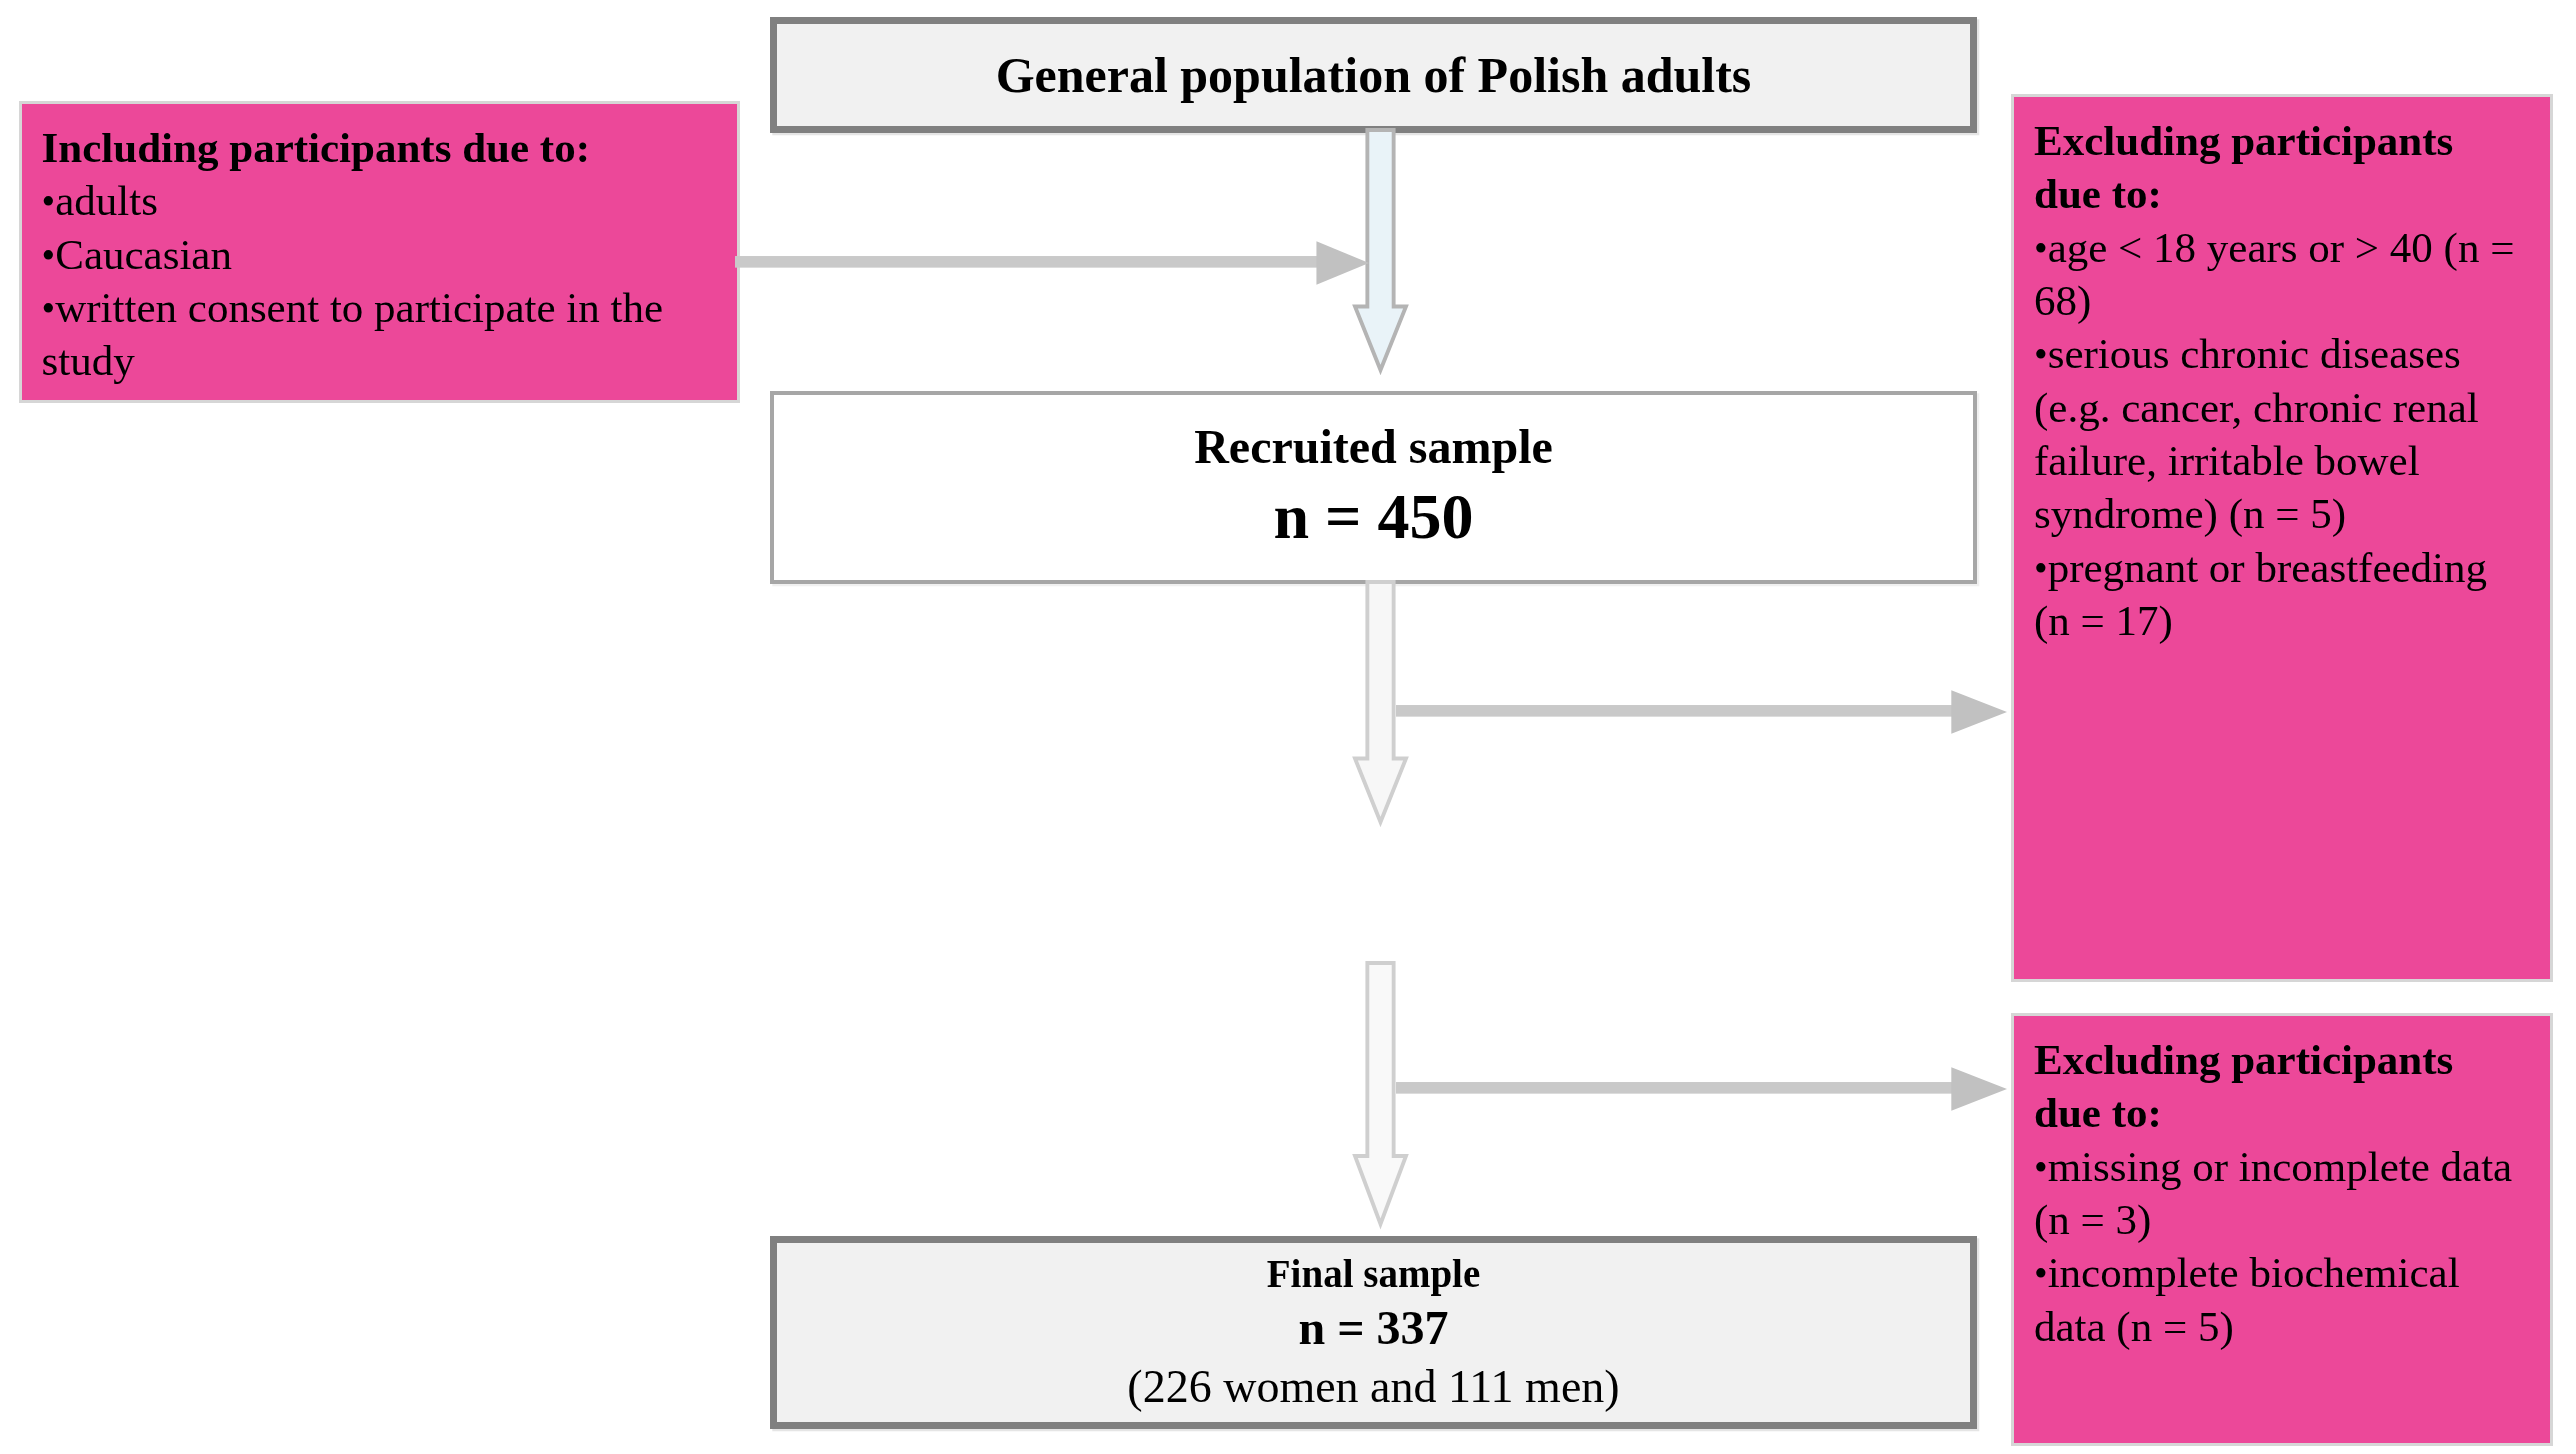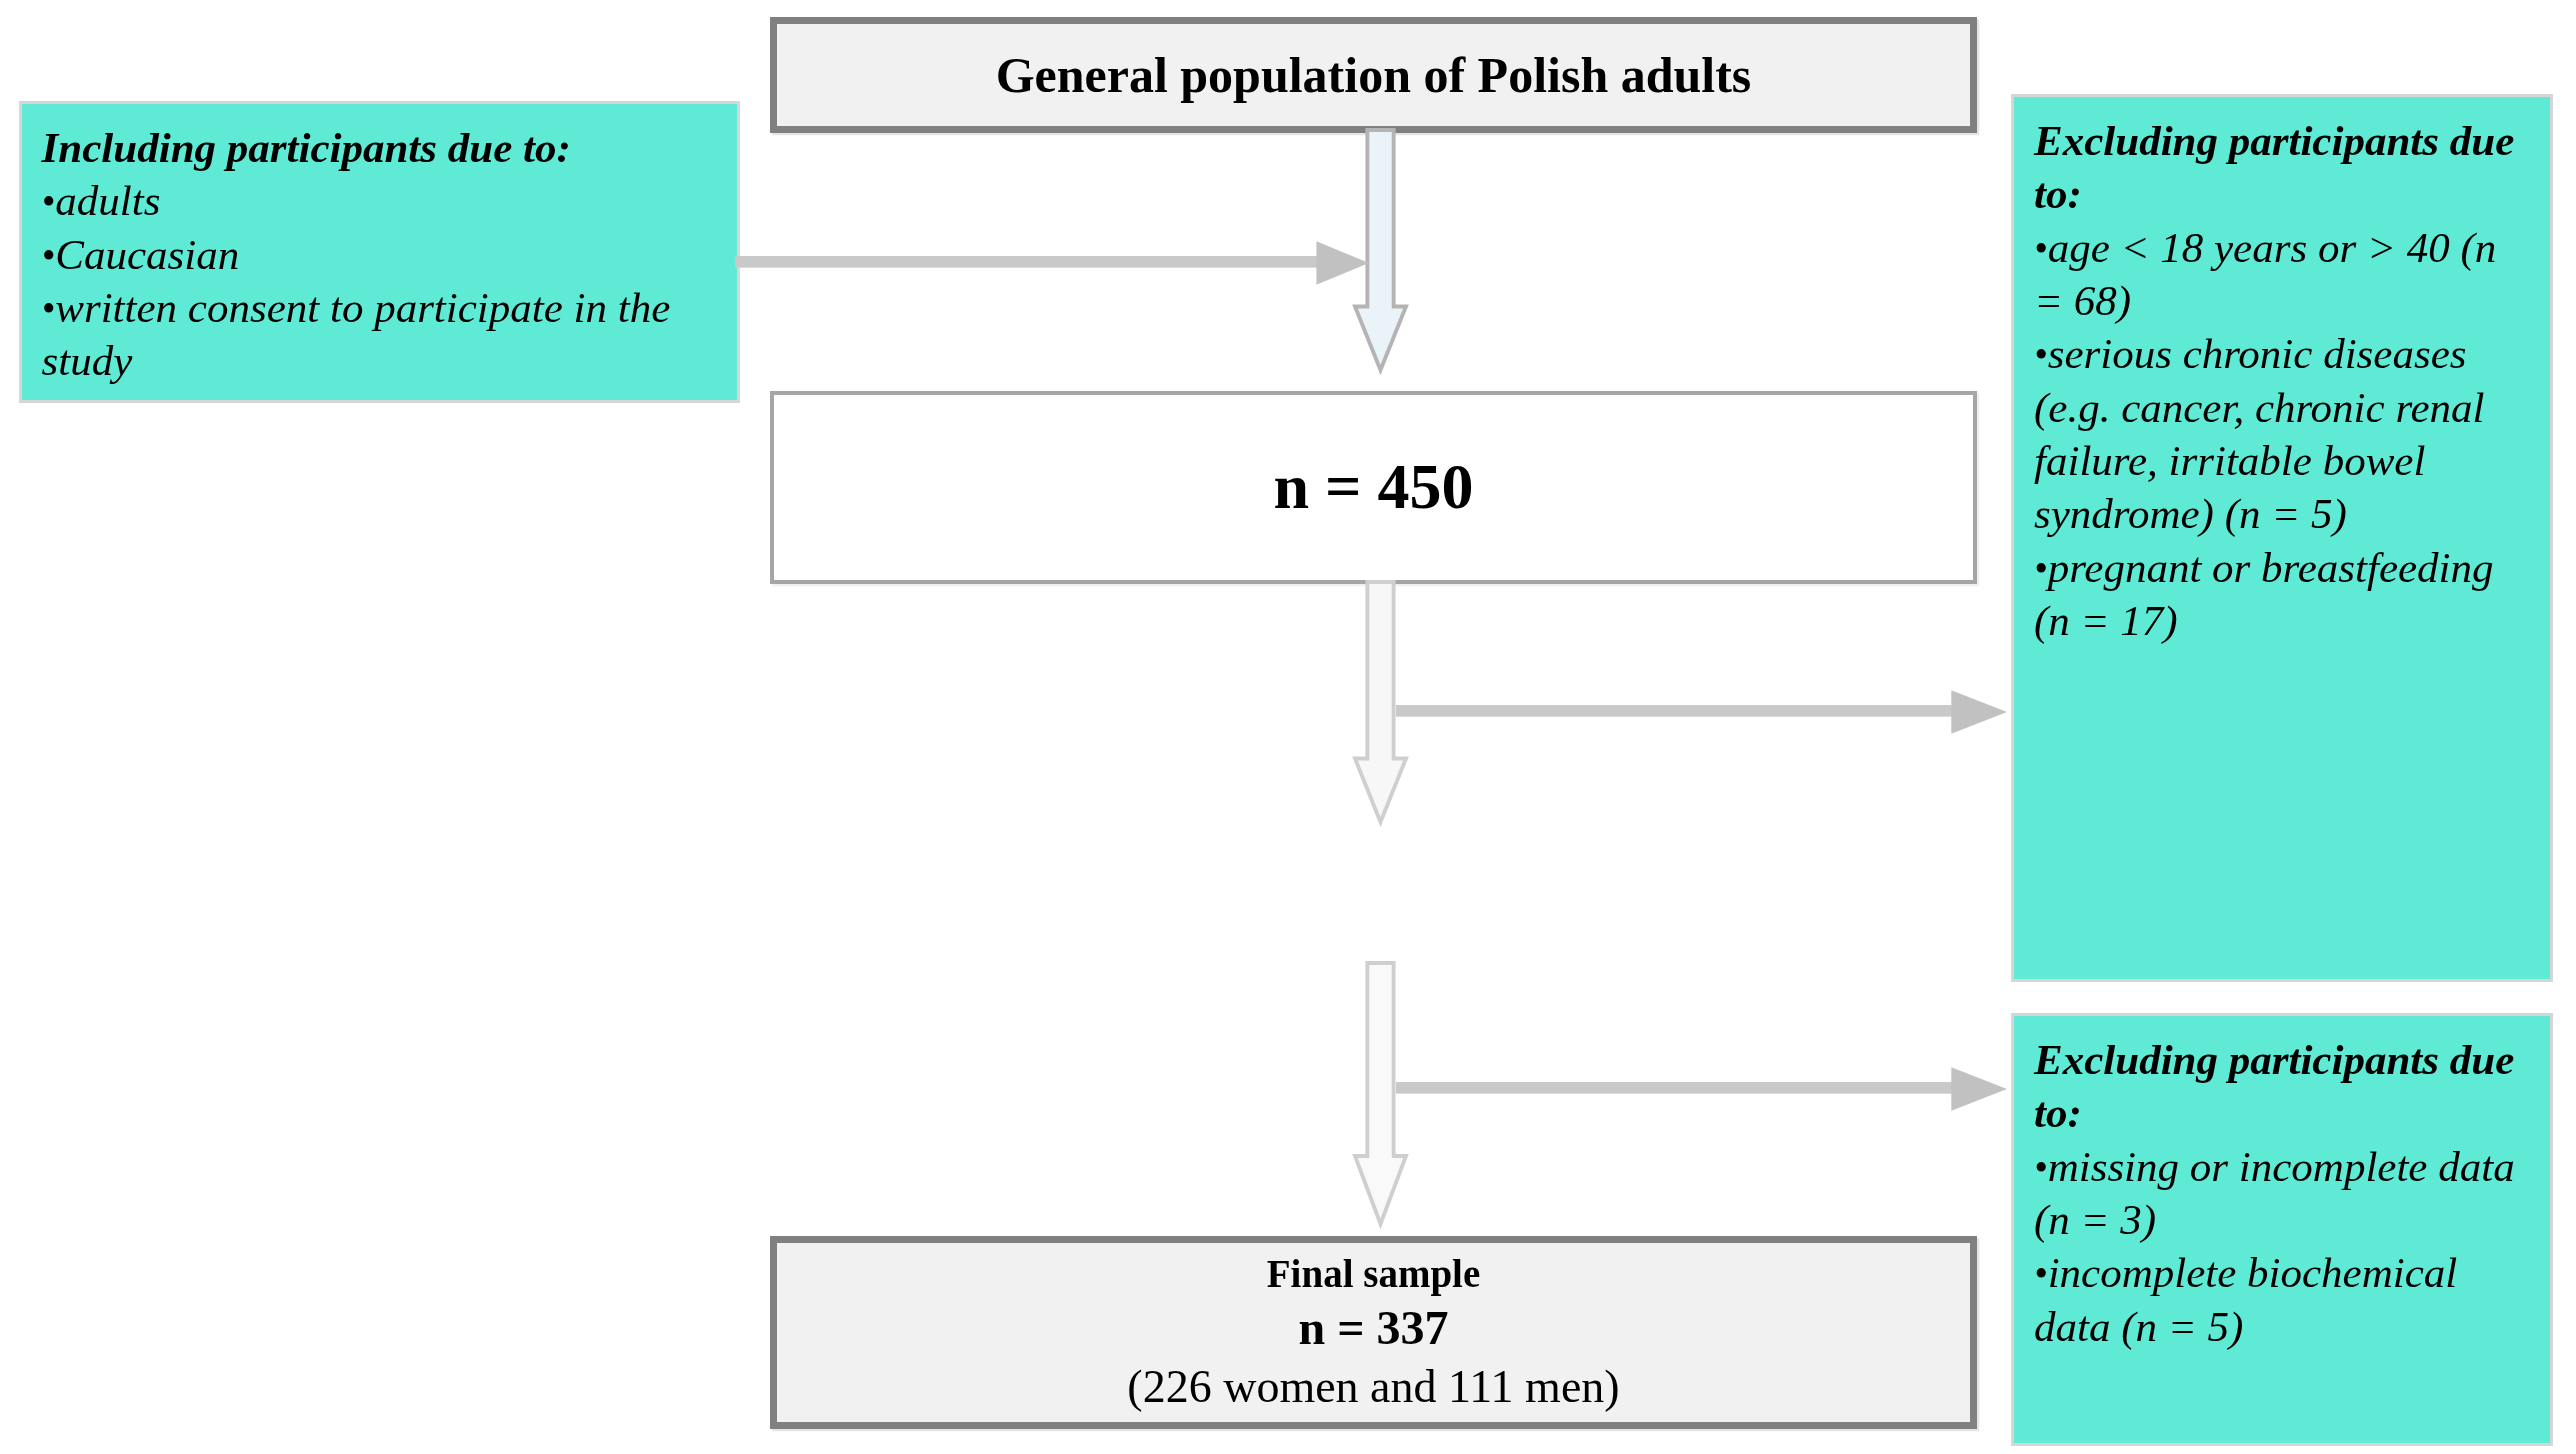--- a/index.html
+++ b/index.html
@@ -44,22 +44,21 @@
   }
   
   .box-main-light {
     border: 3.9px solid #d0d0d0;
     background: #ffffff;
     box-shadow: 2.3px 2.3px 0 rgba(0,0,0,0.05);
   }
   
   .box-side {
     border: 3.9px solid #d6d6d6;
-    background: #5eead4;
-    font-style: italic;
+    background: #ec4899;
   }
 
   .box-inner {
     width: 100%;
     height: 100%;
     display: flex;
     flex-direction: column;
     align-items: center;
     justify-content: center;
   }
@@ -157,20 +156,21 @@
 
   <div class="h-arrow" style="left:735px; top:232px; width:634px; height:62px;">
     <svg viewBox="0 0 820 80" preserveAspectRatio="none">
       <rect x="0" y="31" width="760" height="15" fill="#c9c9c9"></rect>
       <polygon points="752,12 820,40 752,68" fill="#c1c1c1"></polygon>
     </svg>
   </div>
 
   <div class="box box-main-medium" style="left:770px; top:391px; width:1207px; height:193px;">
     <div class="box-inner">
+      <span class="line ttl" style="font-size:48px;">Recruited sample</span>
       <span class="line ttl" style="font-size:64px;">n = 450</span>
     </div>
   </div>
 
   <div class="down-arrow" style="left:1355px; top:582px; width:51px; height:240px;">
     <svg viewBox="0 0 66 310" preserveAspectRatio="none">
       <polygon points="16,0 50,0 50,228 66,228 33,310 0,228 16,228" fill="#f7f7f7" stroke="#cfcfcf" stroke-width="5"></polygon>
     </svg>
   </div>
 

